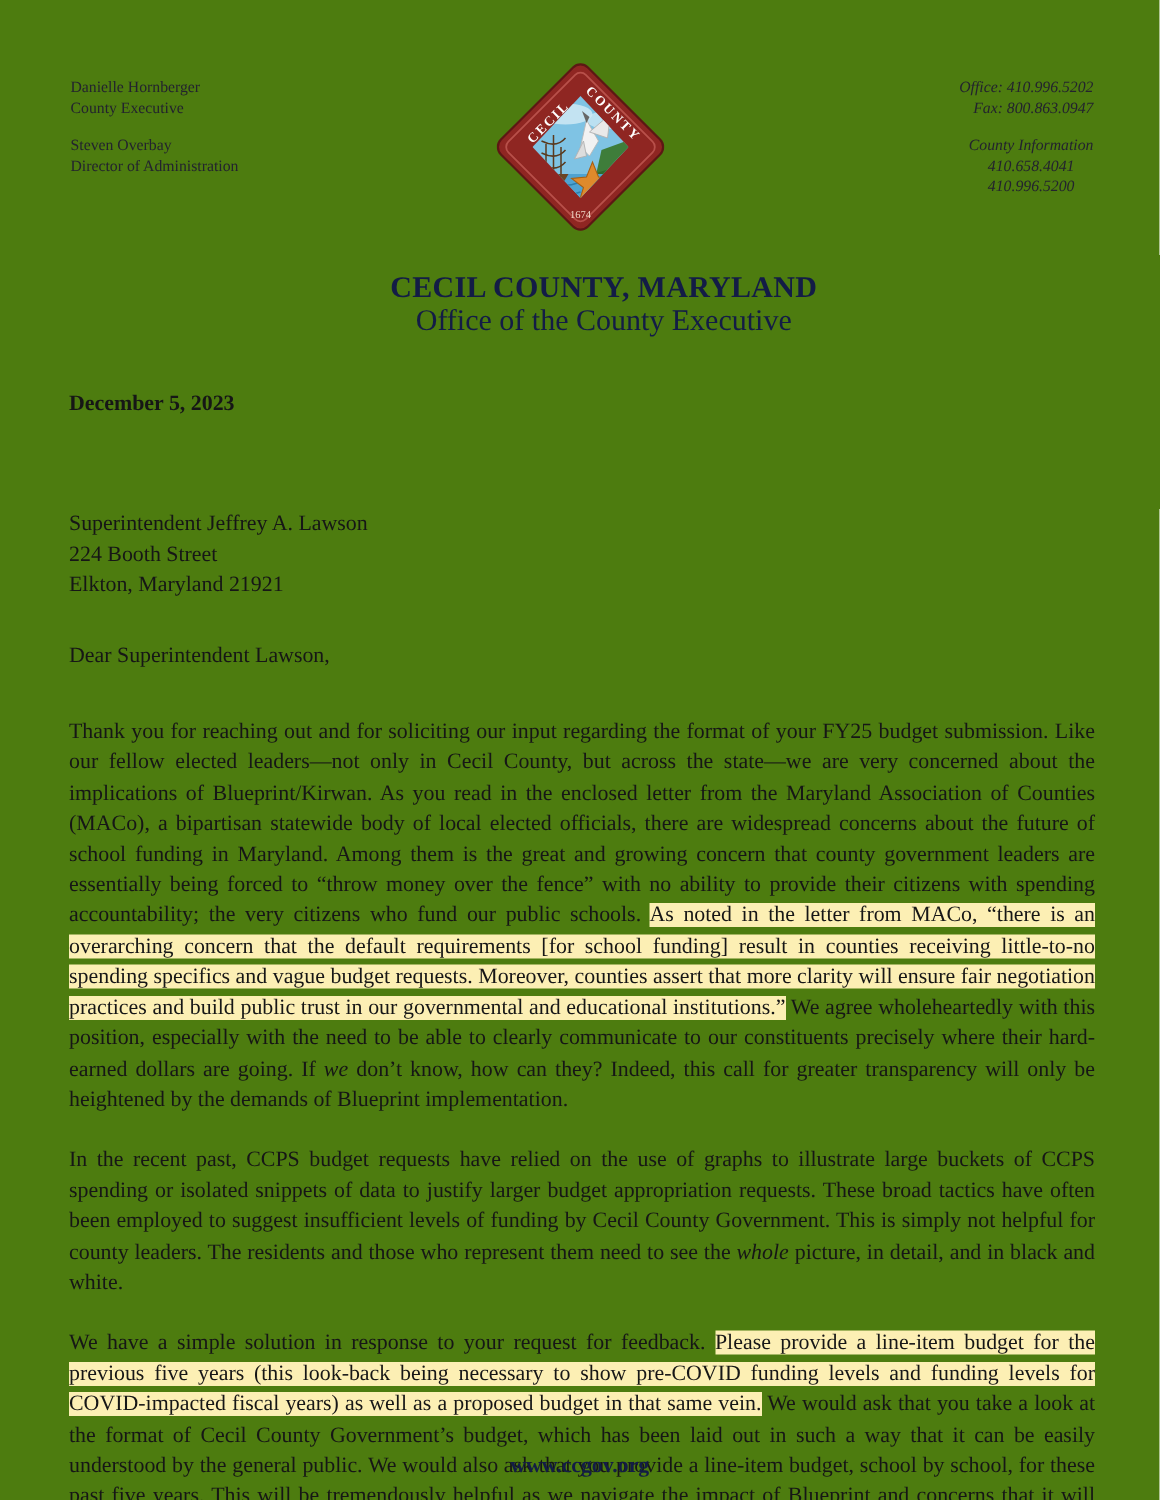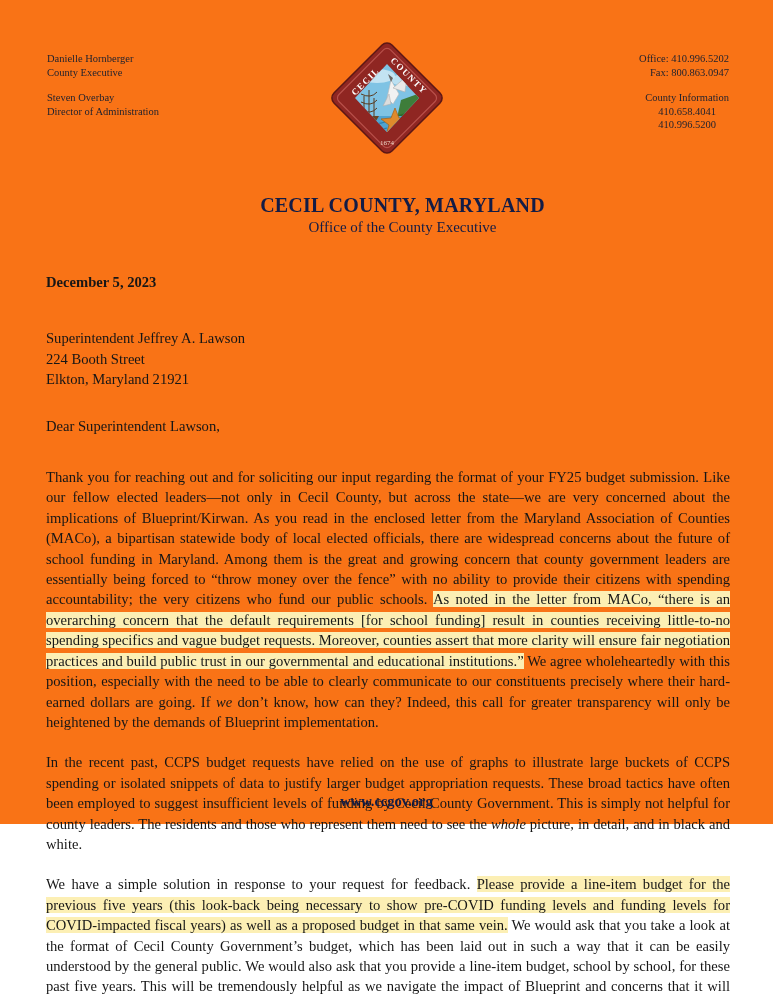--- a/index.html
+++ b/index.html
@@ -14,22 +14,22 @@
     position: relative;
     font-family: "Liberation Serif", "DejaVu Serif", serif;
     color: #1a1a1a;
     overflow: hidden;
   }
 
   .page {
     position: absolute;
     left: 0; top: 0;
     width: 773px;
-    height: 824px;
-    background: #f97316;
+    height: 1000px;
+    background: #4d7c0f;
     padding: 0;
   }
 
   
   .letterhead {
     position: relative;
     height: 170px;
   }
   .lh-left {
     position: absolute;
@@ -45,67 +45,67 @@
 
   .lh-right {
     position: absolute;
     right: 44px;
     top: 52px;
     font-size: 10.5px;
     line-height: 13.5px;
     color: #23232e;
     text-align: right;
   }
-  .lh-right .blk { margin-bottom: 12px; }
+  .lh-right .blk { margin-bottom: 12px; font-style: italic; }
   .lh-right .blk:last-child { margin-bottom: 0; }
   .lh-right div { white-space: nowrap; }
   .lh-right .ci-wrap { display: inline-block; text-align: center; }
 
   
   .seal-wrap {
     position: absolute;
     left: 50%;
     top: 32px;
     transform: translateX(-50%);
     width: 112px;
     height: 132px;
   }
   .seal-svg { display: block; }
 
   
   .titleblock {
     text-align: center;
     color: #131c46;
-    margin-top: 23px;
+    margin-top: 10px;
     padding-left: 32px;
   }
   .org-name {
     font-size: 20px;
     font-weight: bold;
     letter-spacing: 0.2px;
     line-height: 24px;
   }
   .org-office {
-    font-size: 15px;
+    font-size: 20px;
     line-height: 20px;
   }
   .org-address {
     font-size: 15px;
     line-height: 20px;
   }
 
   
   .letter {
     margin: 0 43px 0 46px;
     font-size: 14.6px;
     line-height: 20.4px;
     color: #161616;
   }
   .date-line { margin-top: 35px; font-weight: bold; }
-  .recipient { margin-top: 36px; line-height: 20.4px; }
+  .recipient { margin-top: 60px; line-height: 20.4px; }
   .recipient div { white-space: nowrap; }
   .salutation { margin-top: 26px; }
   p.body-para {
     margin: 20px 0 0 0;
     text-align: justify;
     text-justify: inter-word;
   }
   p.body-para.first { margin-top: 31px; }
   .hl {
     background-color: #fcefb4;

